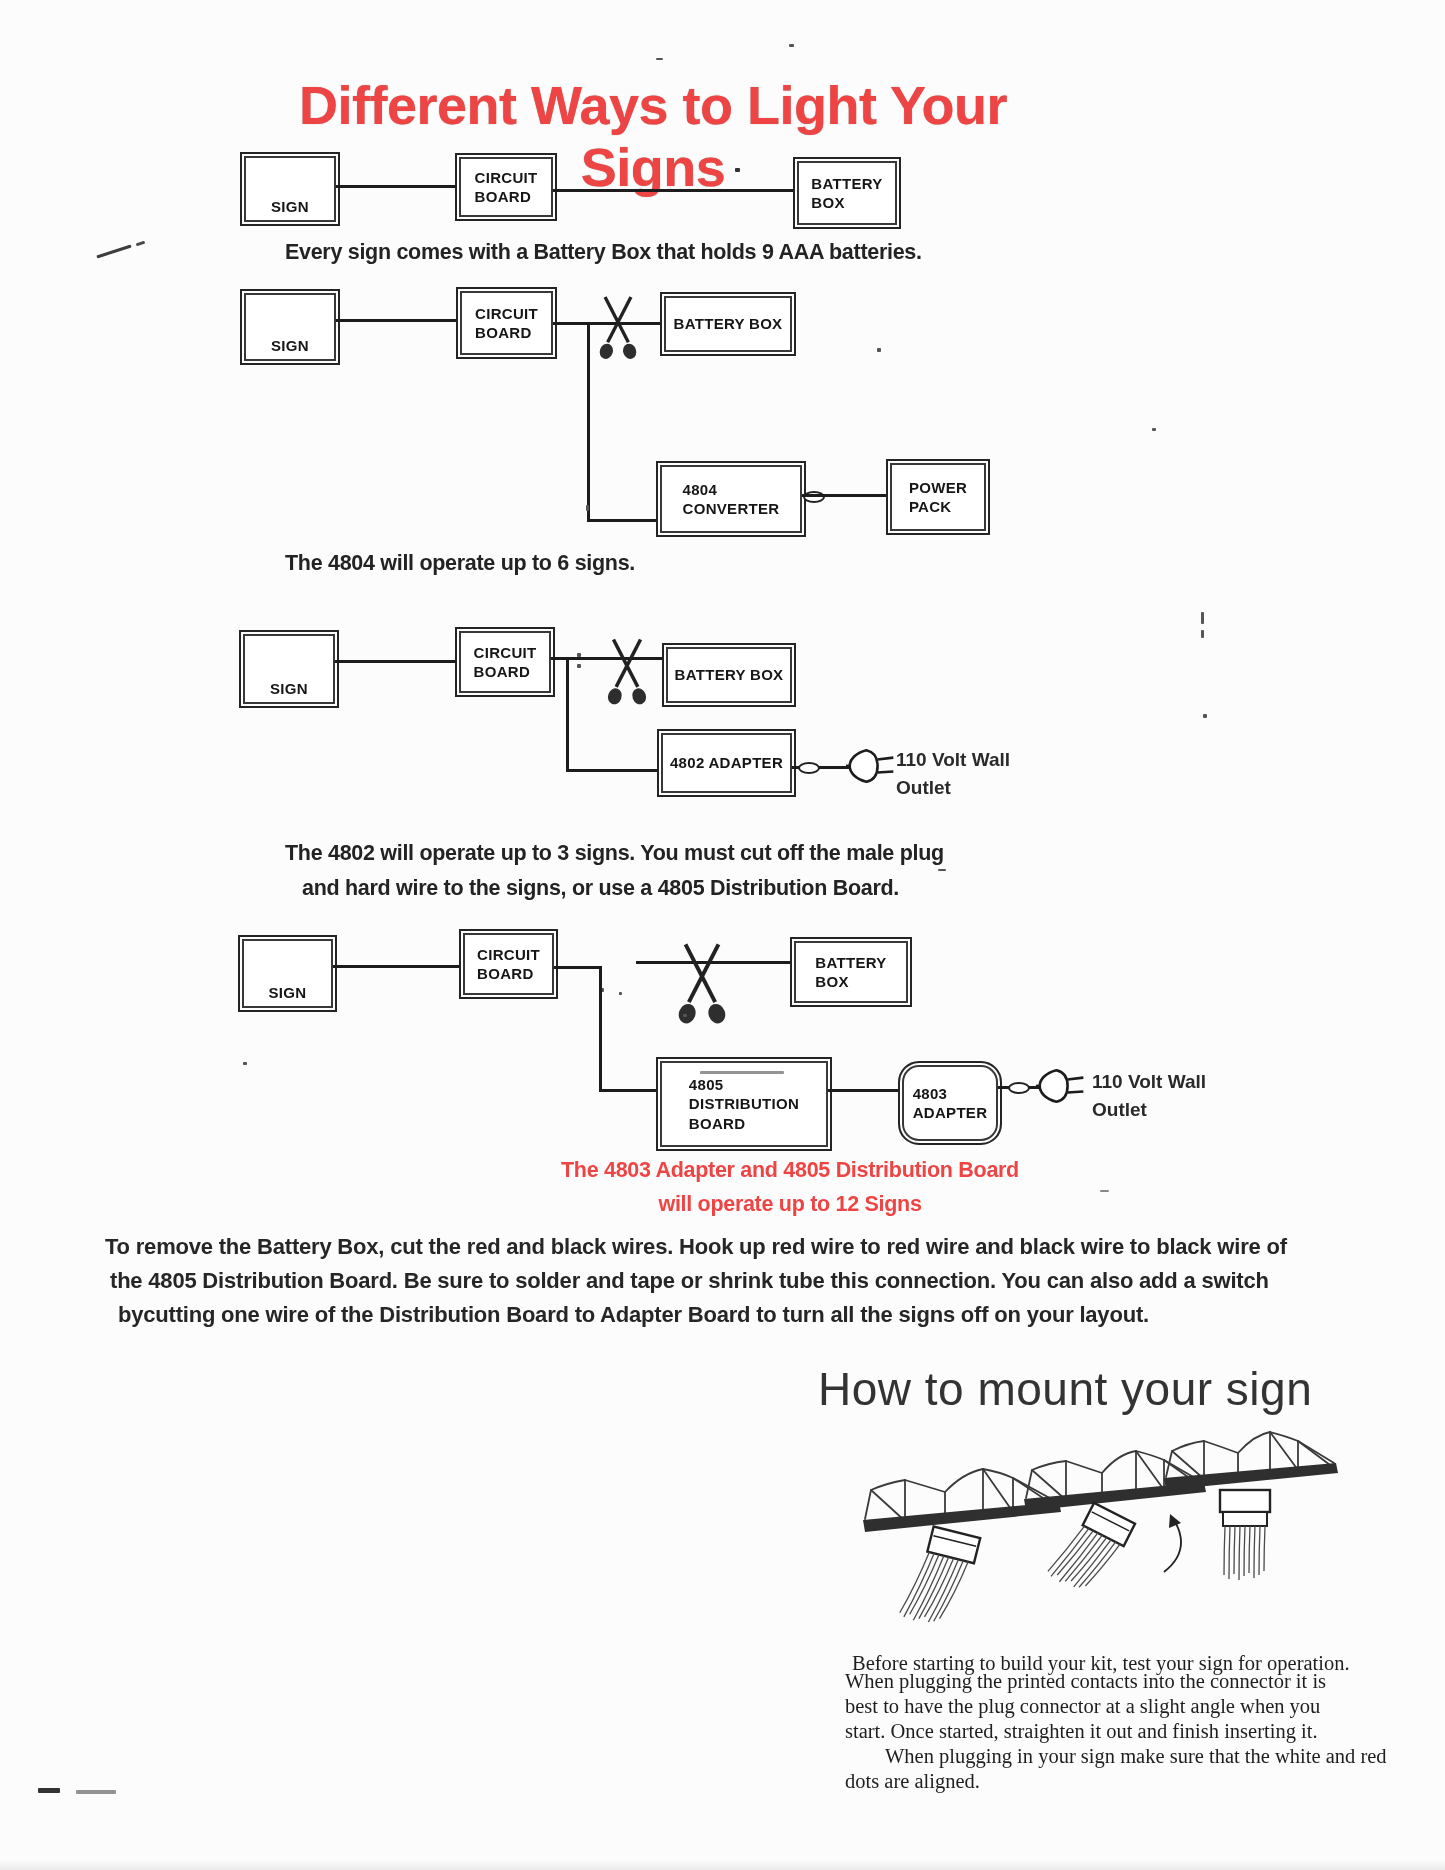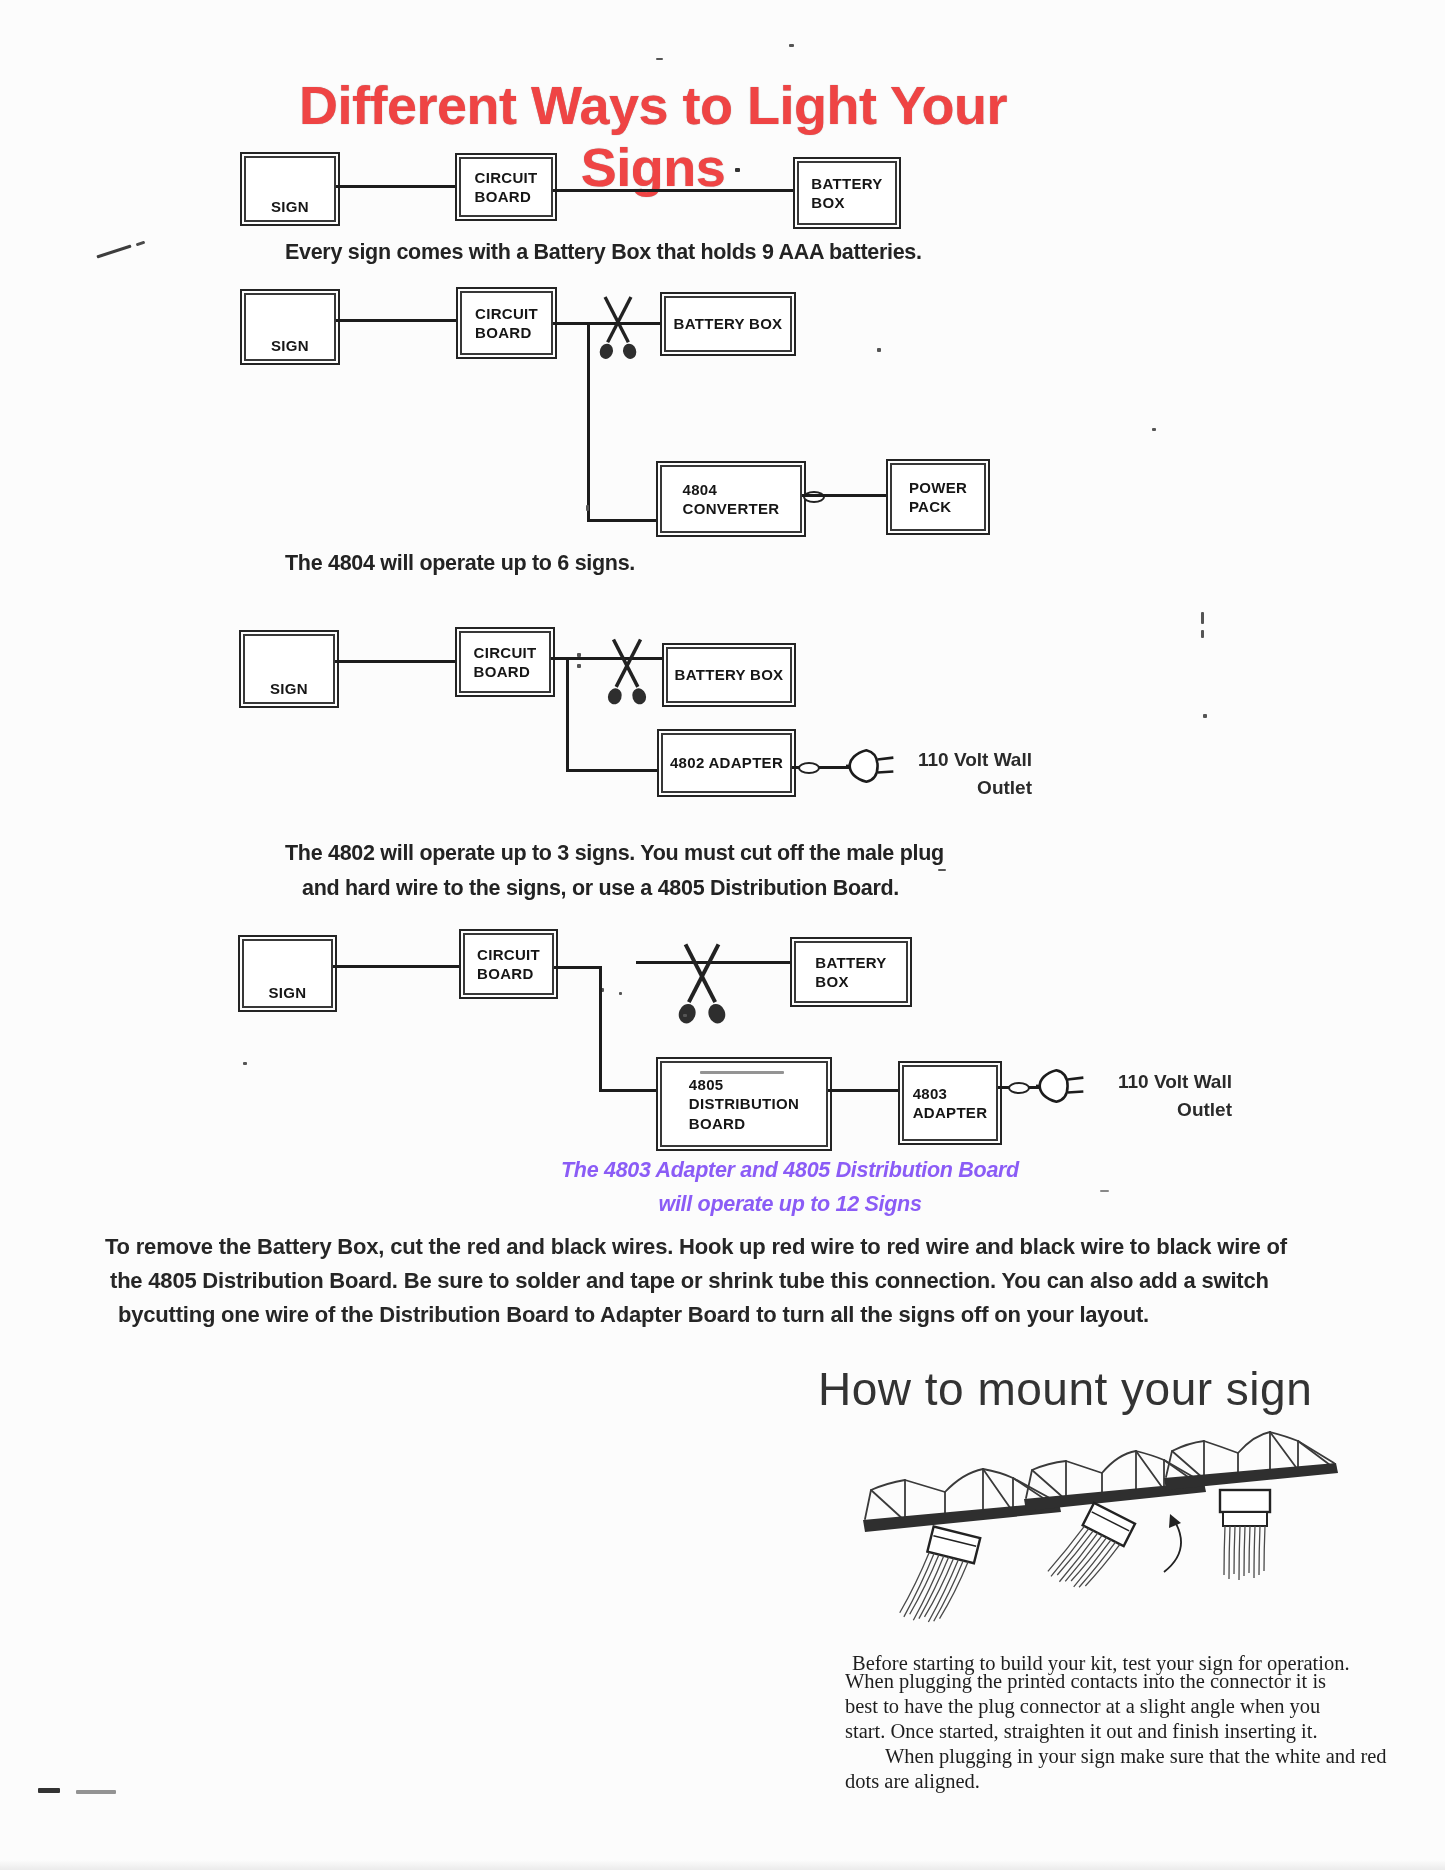--- a/index.html
+++ b/index.html
@@ -17,22 +17,22 @@
     border:2px solid #242424;
     box-shadow:inset 0 0 0 2px #fff, inset 0 0 0 4px #383838;
     display:flex;align-items:center;justify-content:center;text-align:left;
     font-weight:700;font-size:15px;line-height:1.3;letter-spacing:.3px;color:#161616;
     white-space:pre-line;
   }
   .box.low{align-items:flex-end;padding-bottom:8px;}
   .wire{position:absolute;background:#1c1c1c;}
   .wire.h{height:3px;} .wire.v{width:3px;}
   .cap{position:absolute;font-weight:700;font-size:21.5px;letter-spacing:-0.3px;color:#232323;white-space:nowrap;}
-  .cap.italic{font-style:italic;color:#8b5cf6;}
-  .outlet-label{position:absolute;font-weight:700;font-size:19px;color:#2a2a2a;text-align:right;white-space:pre-line;line-height:1.45;}
+  .cap.italic{color:#ef4444;}
+  .outlet-label{position:absolute;font-weight:700;font-size:19px;color:#2a2a2a;text-align:left;white-space:pre-line;line-height:1.45;}
   .para-line{position:absolute;font-weight:700;font-size:22px;letter-spacing:-0.2px;color:#262626;white-space:nowrap;}
   .mount-title{position:absolute;font-size:46px;font-weight:400;color:#333;letter-spacing:.5px;white-space:nowrap;}
   .serif-line{position:absolute;font-family:"Liberation Serif",serif;font-size:20.5px;color:#1e1e1e;white-space:nowrap;}
   .bead{position:absolute;width:18px;height:8px;border:2px solid #222;border-radius:50%;background:#fff;}
   .speck{position:absolute;background:#555;border-radius:1px;}
   .icon{position:absolute;}
   .bottom-strip{position:absolute;left:0;bottom:0;width:100%;height:10px;background:linear-gradient(#fcfcfc,#ebebeb);}
 </style>
 </head>
 <body>
@@ -129,21 +129,21 @@
       <line x1="7" y1="2" x2="25" y2="37" stroke="#222" stroke-width="2.4"></line>
       <line x1="27" y1="2" x2="9" y2="37" stroke="#222" stroke-width="2.4"></line>
       <ellipse cx="8" cy="44" rx="5" ry="6" fill="#2e2e2e" transform="rotate(20 8 44)"></ellipse>
       <ellipse cx="26" cy="44" rx="5" ry="6" fill="#2e2e2e" transform="rotate(-20 26 44)"></ellipse>
     </svg>
     <div class="box" style="left:656px;top:1057px;width:172px;height:90px;">4805
 DISTRIBUTION
 BOARD</div>
     <div class="speck" style="left:700px;top:1071px;width:84px;height:3px;background:#3c3c3c;opacity:.55;"></div>
     <div class="wire h" style="left:828px;top:1089px;width:70px;"></div>
-    <div class="box" style="left:898px;top:1061px;width:100px;height:80px;">4803
+    <div class="box" style="left:898px;top:1061px;width:100px;height:80px;border-radius:21px;">4803
 ADAPTER</div>
     <div class="wire h" style="left:998px;top:1086px;width:42px;"></div>
     <div class="bead" style="left:1008px;top:1082px;"></div>
     <svg class="icon" style="left:1036px;top:1064px;" width="52" height="44" viewBox="0 0 56 44">
       <line x1="0" y1="22" x2="7" y2="22" stroke="#1c1c1c" stroke-width="3"></line>
       <path d="M22,5 C10,8 4,15 4,22 C4,29 10,36 22,39 C31,37 34,30 34,22 C34,14 31,7 22,5 Z" fill="#fff" stroke="#1c1c1c" stroke-width="2.8"></path>
       <line x1="34" y1="15" x2="51" y2="13" stroke="#1c1c1c" stroke-width="2.8"></line>
       <line x1="34" y1="29" x2="51" y2="28" stroke="#1c1c1c" stroke-width="2.8"></line>
     </svg>
     <div class="outlet-label" style="left:1092px;top:1068px;width:140px;">110 Volt Wall

